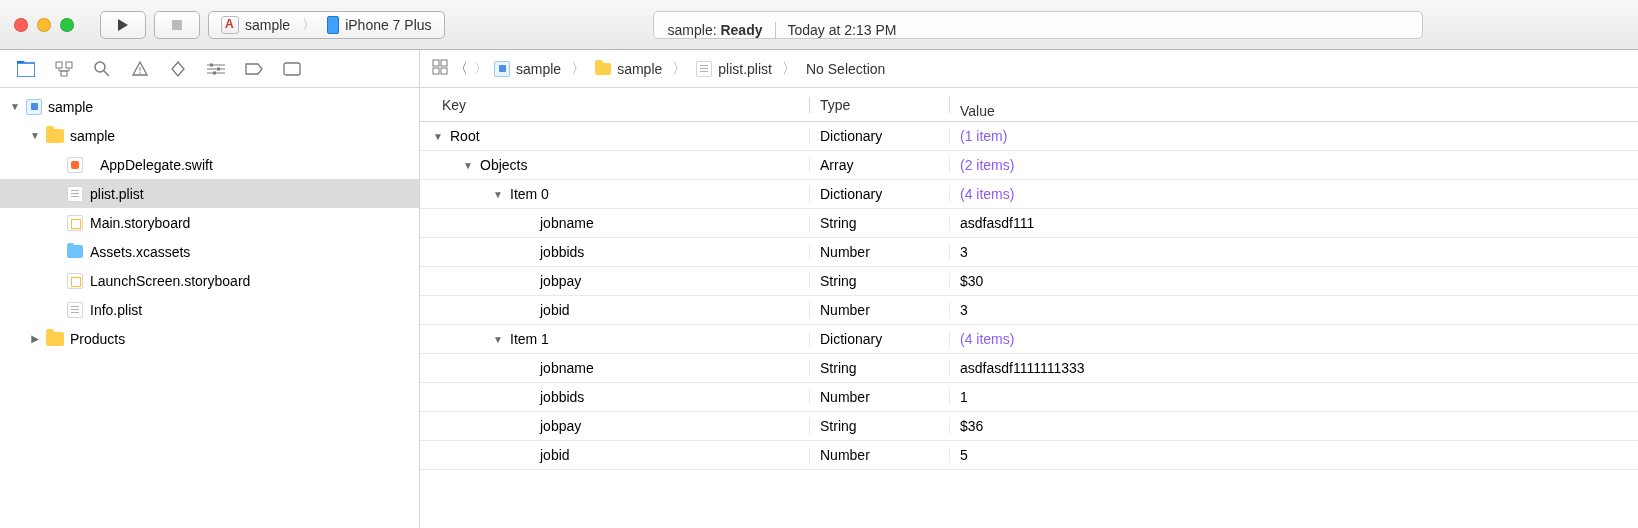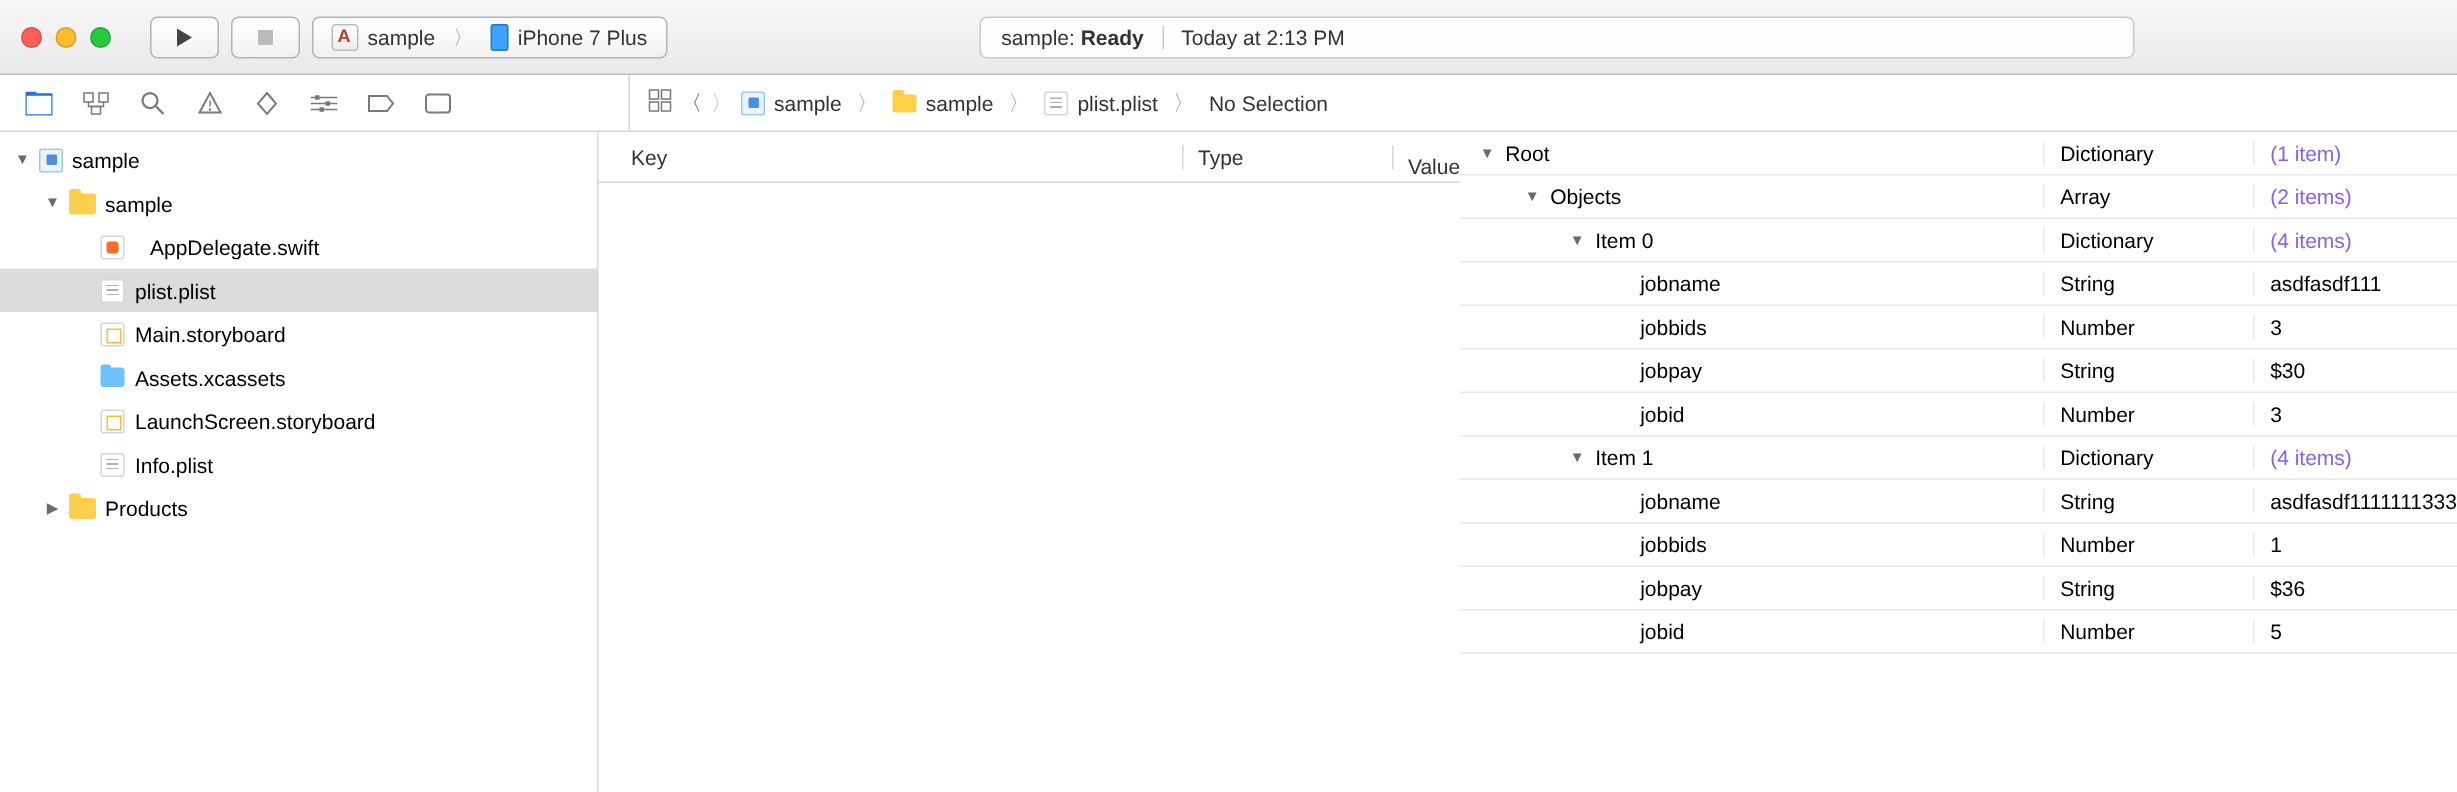--- a/index.html
+++ b/index.html
@@ -62,21 +62,21 @@
 
   .activity {
     margin-left: 200px;
     flex:1;
     max-width: 770px;
     height:28px;
     border:1px solid #c9c9c9;
     border-radius:5px;
     background:#fdfdfd;
     display:flex;
-    align-items:center;
+    align-items:flex-end;
     padding:0 14px;
     gap:12px;
     font-size:14px;
     color:#333;
   }
   .activity .status b { font-weight:600; }
   .activity .divider { width:1px; height:16px; background:#c9c9c9; }
 
   
   .subbar {
@@ -128,21 +128,21 @@
     font-size:14px;
     gap:6px;
   }
   .tree-row.selected { background:#dcdcdc; }
   .tree-row .disclosure {
     width:10px; text-align:center; color:#6b6b6b; font-size:10px;
   }
   .tree-row .ficon { width:18px; height:18px; display:flex; align-items:center; justify-content:center; }
 
   
-  .editor { flex:1; display:flex; flex-direction:row; }
+  .editor { flex:1; display:flex; flex-direction:column; }
   .plist-header {
     display:flex;
     height:34px;
     align-items:center;
     border-bottom:1px solid #d6d6d6;
     font-size:14px;
     color:#333;
   }
   .col-key { width:390px; padding-left:22px; border-right:1px solid #d6d6d6; }
   .col-type { width:140px; padding-left:10px; border-right:1px solid #d6d6d6; }

